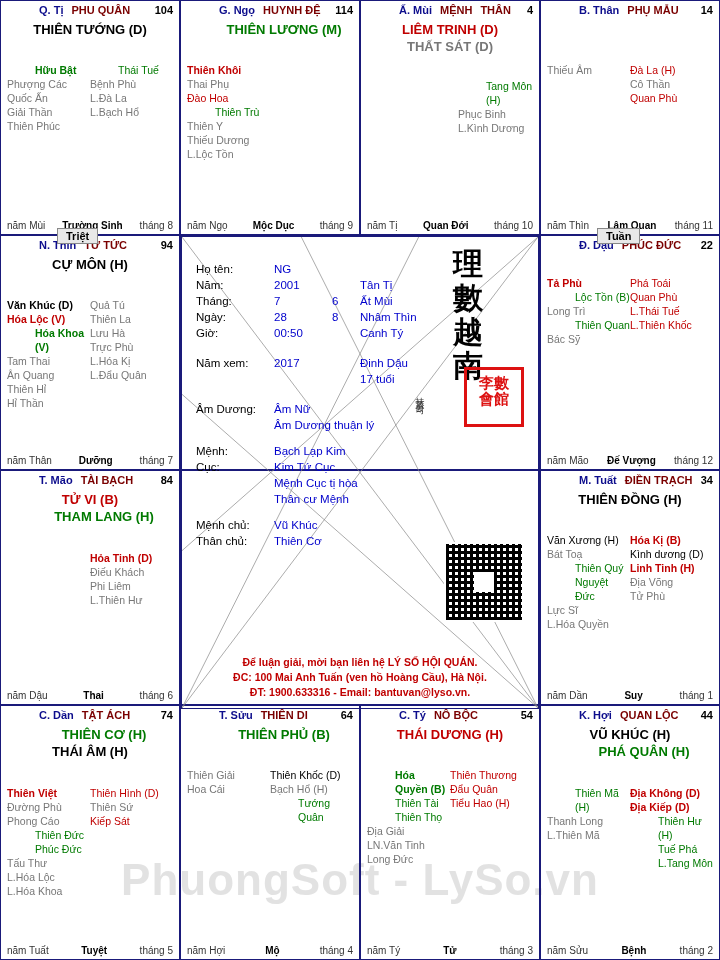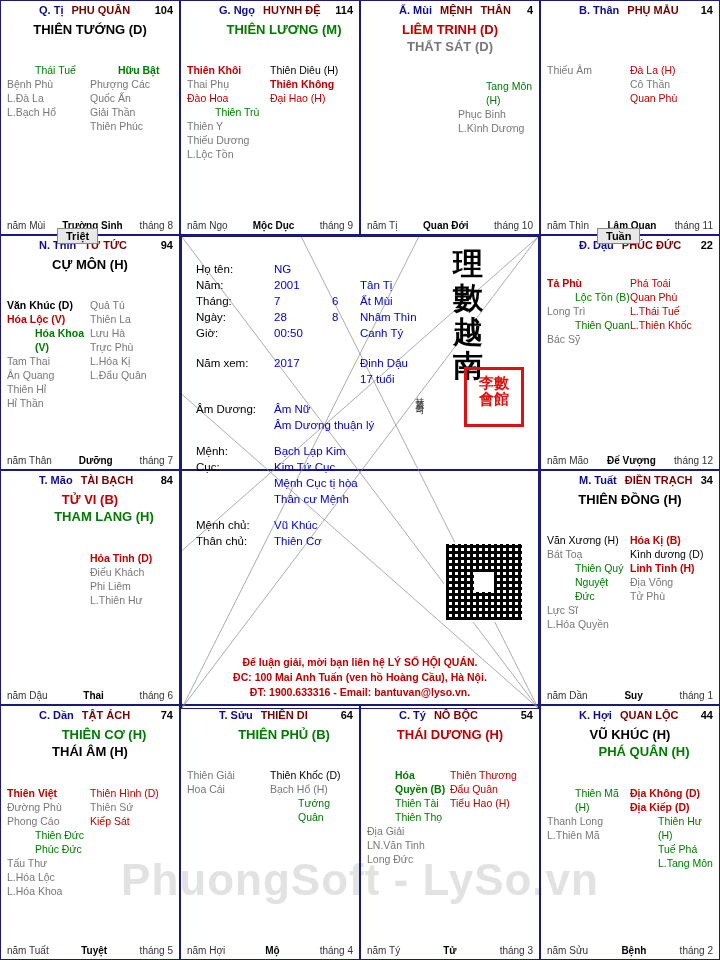--- a/index.html
+++ b/index.html
@@ -147,32 +147,32 @@
       <div class="hdr-left">
         <span class="chi">Q. Tị</span>
         <span class="pal">PHU QUÂN</span>
       </div>
       <span class="num">104</span>
     </div>
     <div class="stars-main">
       <div class="black">THIÊN TƯỚNG (D)</div>
     </div>
     <div class="cols">
-      <div class="col r">
-        <div class="green">Thái Tuế</div>
-        <div class="gray">Bệnh Phù</div>
-        <div class="gray">L.Đà La</div>
-        <div class="gray">L.Bạch Hổ</div>
-      </div>
       <div class="col">
         <div class="green bold">Hữu Bật</div>
         <div class="gray">Phượng Các</div>
         <div class="gray">Quốc Ấn</div>
         <div class="gray">Giải Thần</div>
         <div class="gray">Thiên Phúc</div>
+      </div>
+      <div class="col r">
+        <div class="green">Thái Tuế</div>
+        <div class="gray">Bệnh Phù</div>
+        <div class="gray">L.Đà La</div>
+        <div class="gray">L.Bạch Hổ</div>
       </div>
     </div>
     <div class="ftr">
       <span class="nam">năm Mùi</span>
       <span class="mid">Trường Sinh</span>
       <span class="thang">tháng 8</span>
     </div>
   </div>
 
   <div class="cell">
@@ -188,25 +188,20 @@
     </div>
     <div class="cols">
       <div class="col">
         <div class="red bold">Thiên Khôi</div>
         <div class="gray">Thai Phụ</div>
         <div class="red">Đào Hoa</div>
         <div class="green">Thiên Trù</div>
         <div class="gray">Thiên Y</div>
         <div class="gray">Thiếu Dương</div>
         <div class="gray">L.Lộc Tồn</div>
-      </div>
-      <div class="col r">
-        <div class="black">Thiên Diêu (H)</div>
-        <div class="red bold">Thiên Không</div>
-        <div class="red">Đại Hao (H)</div>
       </div>
     </div>
     <div class="ftr">
       <span class="nam">năm Ngọ</span>
       <span class="mid">Mộc Dục</span>
       <span class="thang">tháng 9</span>
     </div>
   </div>
 
   <div class="cell">

